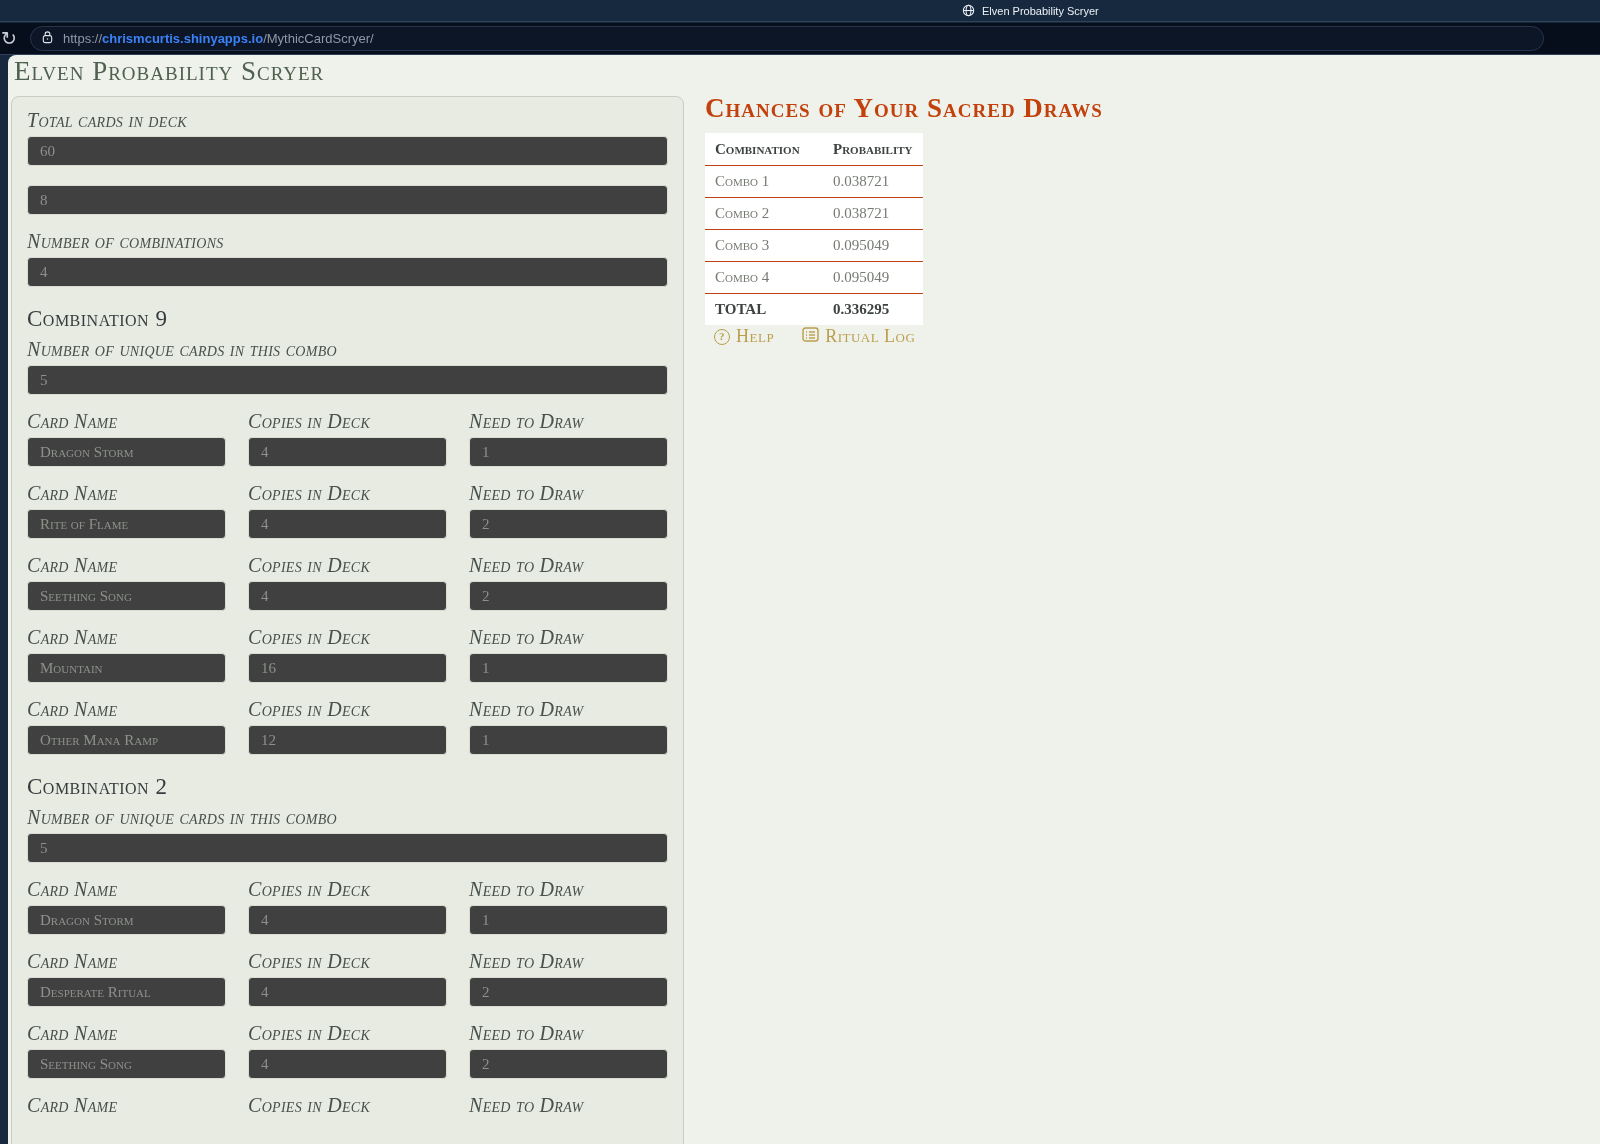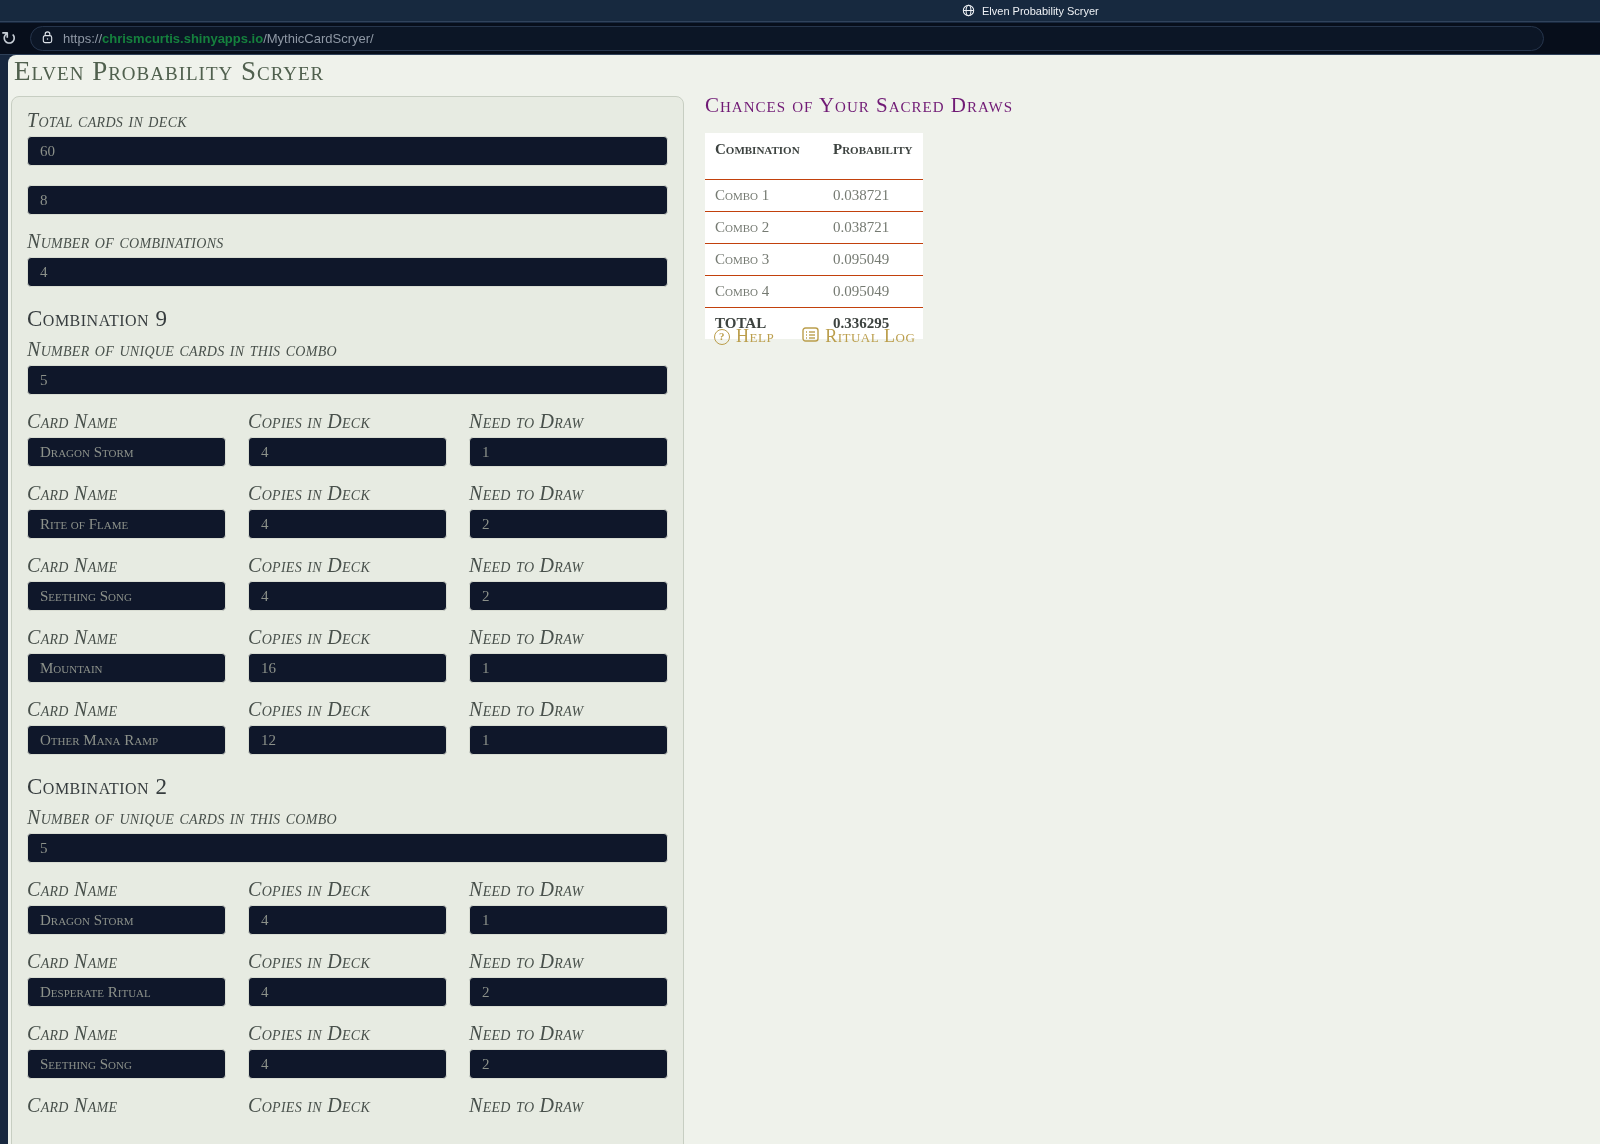--- a/index.html
+++ b/index.html
@@ -17,57 +17,57 @@
   .urlrow { position:absolute; top:23px; left:0; right:0; height:32px;
             background:#070e1b; border-bottom:1px solid #2e4058; }
   .reload { position:absolute; left:-4px; top:1px; width:26px; height:28px;
             color:#c7ced6; font-family:"DejaVu Sans", sans-serif;
             font-size:19px; line-height:28px; text-align:center; cursor:pointer; }
   .urlpill { position:absolute; left:30px; top:3px; width:1514px; height:25px;
              border-radius:13px; background:#0c1626; border:1px solid #26354c;
              display:flex; align-items:center; padding:0 10px; gap:9px; }
   .urltext { font:13px "Liberation Sans", sans-serif; color:#8f98a5;
              white-space:nowrap; }
-  .urltext .domain { color:#15803d; font-weight:700; }
+  .urltext .domain { color:#3b82f6; font-weight:700; }
 
   
   .content { position:absolute; top:55px; left:8px; right:0; bottom:0;
              background:#eff2eb; border-top-left-radius:8px; overflow:hidden; }
 
   .page-title { position:absolute; left:6px; top:1px; font-size:27px;
                 font-variant:small-caps; letter-spacing:1px; color:#50604e;
                 font-weight:500; }
 
   .panel { position:absolute; left:3px; top:41px; width:673px; height:1260px;
            background:#e7ebe2; border:1px solid #c7cec2; border-radius:8px;
            padding:16px 15px; }
 
   .flabel { font-variant:small-caps; font-size:20px; letter-spacing:.3px;
             color:#48504b; line-height:15px; margin-bottom:8px;font-style:italic; }
   .fblock { margin-bottom:19px; }
-  input { display:block; width:100%; height:30px; background:#0f172a;
+  input { display:block; width:100%; height:30px; background:#404040;
           border:1px solid #d9ddd3; border-radius:4px; padding:0 12px;
           font-family:"Liberation Serif", serif; font-variant:small-caps;
           font-size:15px; color:#8c918a; outline:none; }
 
   .section-title { font-variant:small-caps; font-size:23px; color:#363c3e;
                    letter-spacing:.5px; margin:4px 0 11px; line-height:25px; }
 
   .card-row { display:grid; grid-template-columns:repeat(3,1fr); column-gap:22px;
               margin-bottom:19px; }
 
   
-  .results-title { position:absolute; left:697px; top:38px; font-size:21px;
-                   font-variant:small-caps; letter-spacing:1px; color:#701a75;
-                   font-weight:400; }
+  .results-title { position:absolute; left:697px; top:38px; font-size:27px;
+                   font-variant:small-caps; letter-spacing:1px; color:#c2410c;
+                   font-weight:700; }
   .results-table { position:absolute; left:697px; top:78px; width:218px;
                    background:#fff; border-collapse:collapse;
                    font-variant:small-caps; font-size:15px; }
   .results-table th { text-align:left; font-weight:700; color:#3d4340;
-                      padding:8px 10px 21px; }
+                      padding:8px 10px 7px; }
   .results-table td { color:#757a72; padding:7px 10px;
                       border-top:1px solid #c2410c; }
   .results-table tr.total td { color:#3d4340; font-weight:700; }
 
   .links { position:absolute; left:706px; top:271px; display:flex; gap:28px; }
   .goldlink { display:flex; align-items:center; gap:6px; color:#bb9e4c;
               font-variant:small-caps; font-size:18px; letter-spacing:.5px;
               cursor:pointer; text-decoration:none; }
   .q-icon { width:16px; height:16px; border:1.5px solid #bb9e4c;
             border-radius:50%; display:flex; align-items:center;

